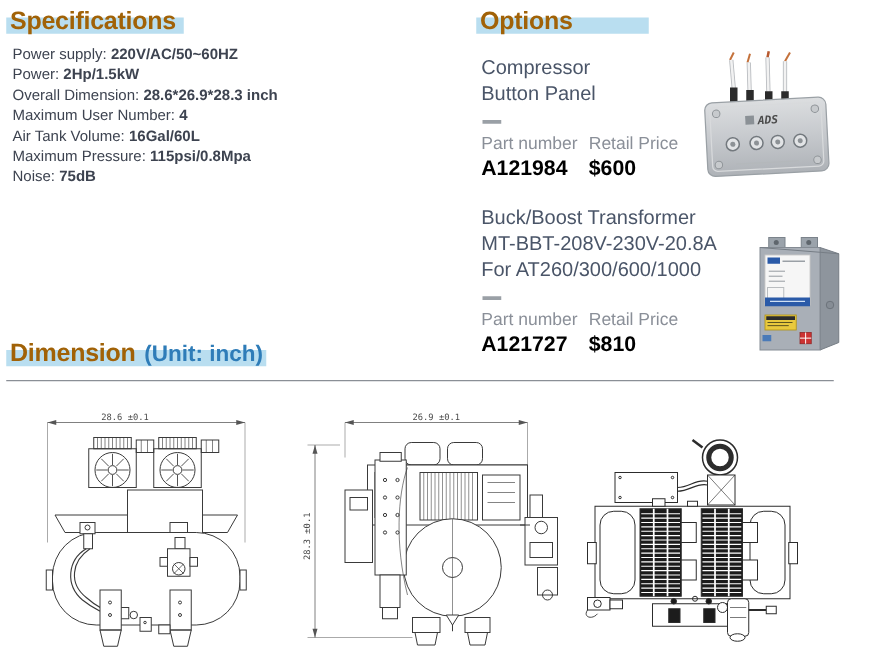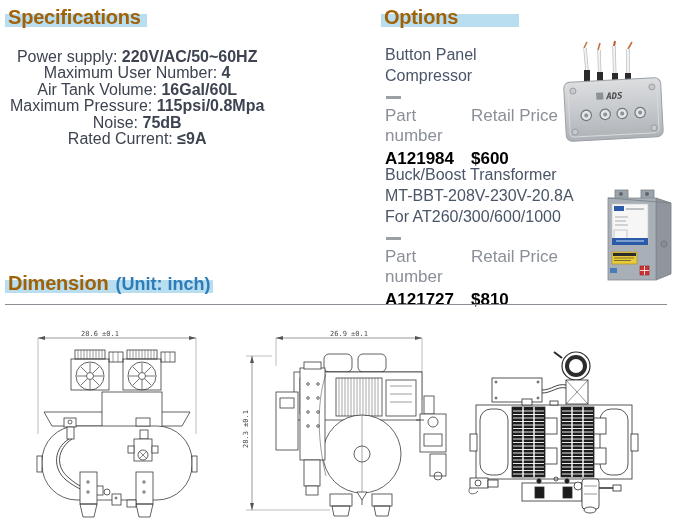--- a/index.html
+++ b/index.html
@@ -13,64 +13,65 @@
   .hl-header .band{
     position:absolute;bottom:2px;height:13px;background:#b9def0;z-index:-1;left:-3px;
   }
   .hl-header .big{
     font-size:20px;font-weight:700;color:#a16207;letter-spacing:-0.2px;
   }
   .hl-header .unit{
     font-size:18px;font-weight:600;color:#2e7cb8;margin-left:7px;
   }
   
-  .spec-list{position:absolute;left:10px;top:49px;font-size:16px;line-height:16.4px;color:#3d4350;text-align:center;}
+  .spec-list{position:absolute;left:10px;top:35px;font-size:12px;line-height:16.4px;color:#3d4350;}
   .spec-list .lbl{font-weight:400;}
   .spec-list .val{font-weight:700;}
   
   .product{position:absolute;color:#47536a;}
   .product .pname{font-size:16px;line-height:21px;color:#4a5568;}
   .product .dash{width:15px;height:3px;background:#9aa0a6;margin:10px 0 7px 1px;}
   .cols{display:flex;}
   .cols .c1{width:86px;}
-  .plabel{font-size:17px;color:#8a8f98;}
+  .plabel{font-size:14px;color:#8a8f98;}
   .pvalue{font-size:17px;font-weight:700;color:#000000;margin-top:3px;}
   
   .rule{position:absolute;height:0;border-top:1.5px solid #8a8f96;}
   
   .drawing{position:absolute;}
   svg text{font-family:"DejaVu Sans Mono",monospace;fill:#4a4a4a;}
   .photo{position:absolute;}
 </style>
 </head>
 <body>
 
 <div class="hl-header" style="left:8px;top:6px;">
   <span class="band" style="width:142px;"></span>
   <span class="big">Specifications</span>
 </div>
 
 <div class="spec-list">
   <div><span class="lbl">Power supply: </span><span class="val">220V/AC/50~60HZ</span></div>
+  <div><span class="lbl">Power: </span><span class="val">2Hp/1.5kW</span></div>
+  <div><span class="lbl">Overall Dimension: </span><span class="val">28.6*26.9*28.3 inch</span></div>
   <div><span class="lbl">Maximum User Number: </span><span class="val">4</span></div>
   <div><span class="lbl">Air Tank Volume: </span><span class="val">16Gal/60L</span></div>
   <div><span class="lbl">Maximum Pressure: </span><span class="val">115psi/0.8Mpa</span></div>
   <div><span class="lbl">Noise: </span><span class="val">75dB</span></div>
-  <div><span class="lbl">Rated Current: </span><span class="val">≤9A</span></div>
 </div>
 
 <div class="hl-header" style="left:384px;top:6px;">
   <span class="band" style="width:138px;"></span>
   <span class="big">Options</span>
 </div>
 
 <div class="product" style="left:385px;top:44px;">
   <div class="pname">
+    <div>Compressor</div>
     <div>Button Panel</div>
-    <div>Compressor</div>
   </div>
   <div class="dash"></div>
   <div class="cols">
     <div class="c1 plabel">Part number</div>
     <div class="plabel">Retail Price</div>
   </div>
   <div class="cols">
     <div class="c1 pvalue">A121984</div>
     <div class="pvalue">$600</div>
   </div>

